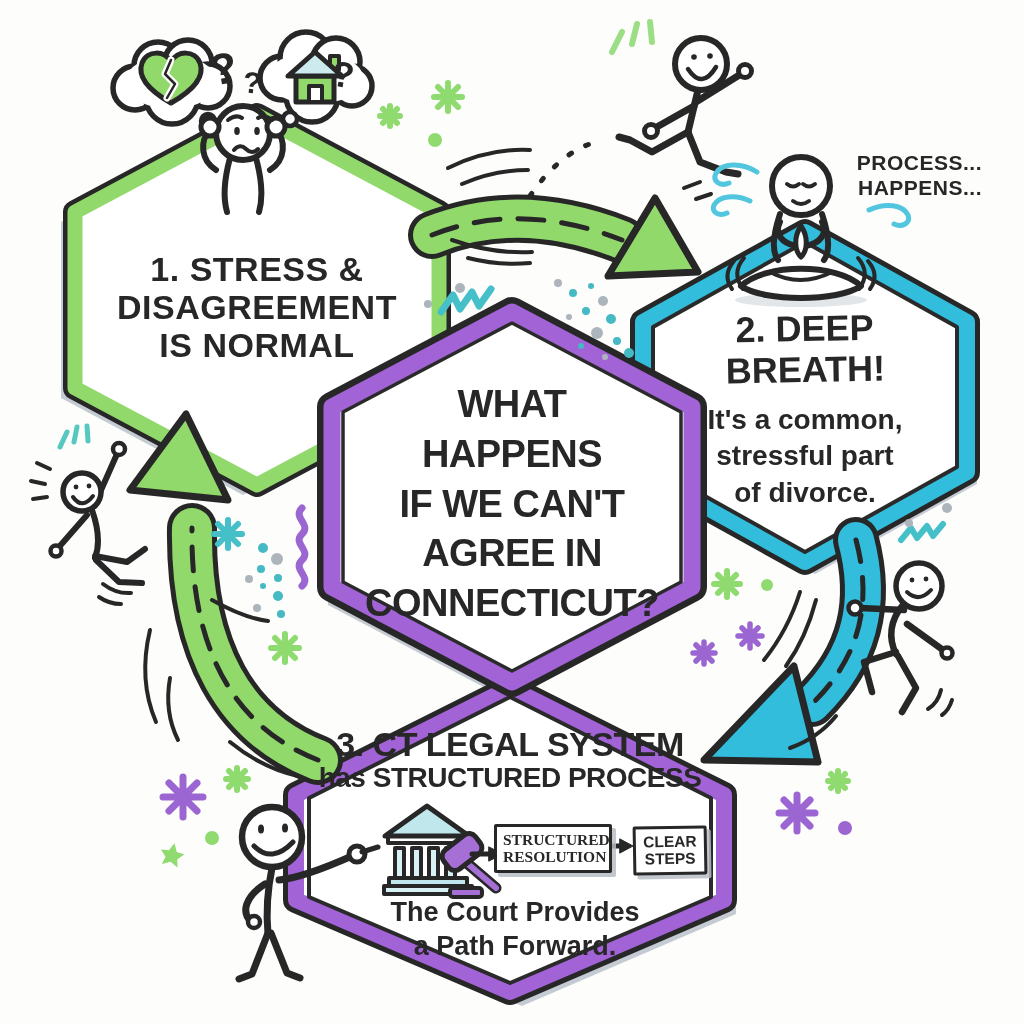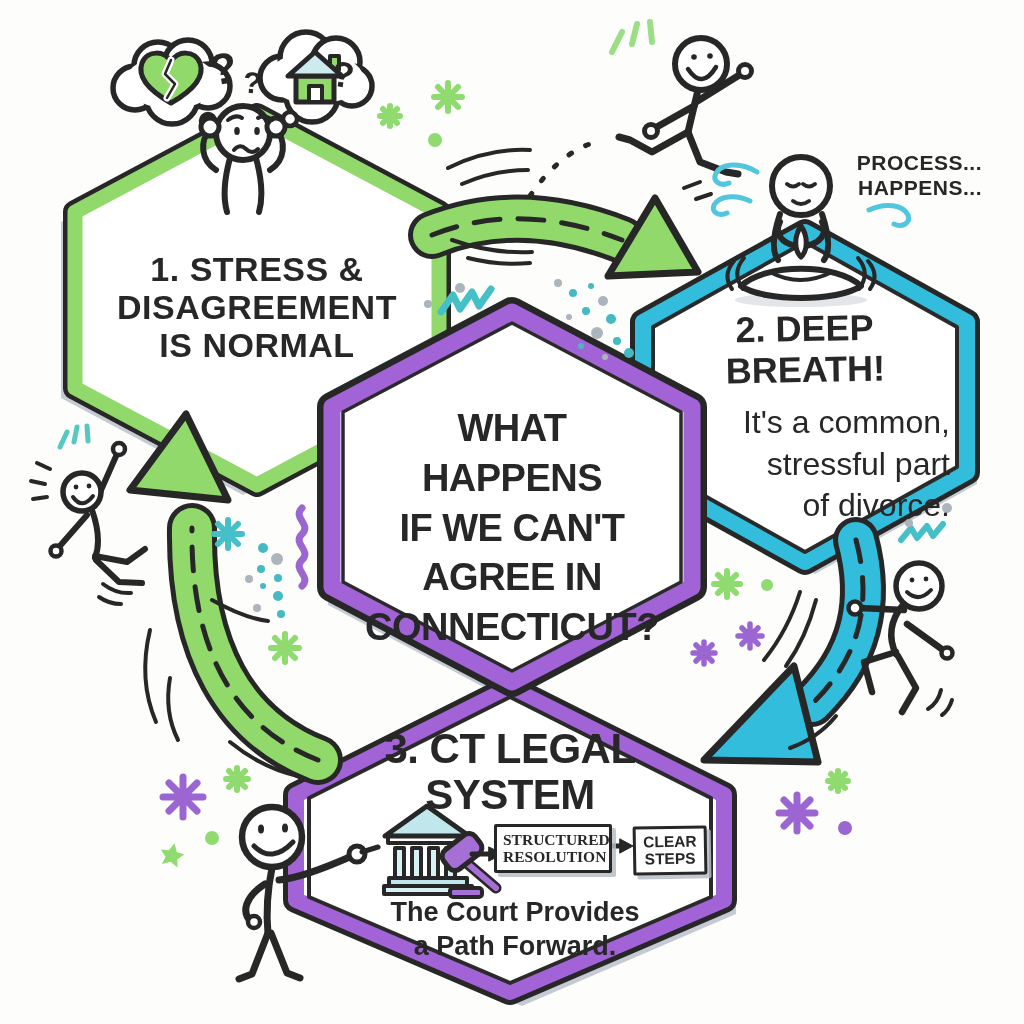--- a/index.html
+++ b/index.html
@@ -4,23 +4,23 @@
 <style>
   html,body{margin:0;padding:0;background:#f6f6f4;}
   .canvas{position:relative;width:1024px;height:1024px;background:#fdfdfc;overflow:hidden;
           font-family:"Liberation Sans",sans-serif;}
   .scene{position:absolute;left:0;top:0;width:1024px;height:1024px;}
   .txt{position:absolute;white-space:pre-line;color:#272727;text-align:center;
        font-family:"Liberation Sans",sans-serif;font-weight:800;line-height:1.1;}
   .t-hex1{left:87px;top:214px;width:340px;font-size:34px;line-height:1.12;letter-spacing:.5px;margin-top:36px;}
   .t-hex1-sub{left:97px;top:348px;width:320px;font-size:25px;font-weight:700;line-height:1.2;}
   .t-hex2{left:655px;top:308px;width:300px;font-size:36px;line-height:1.15;transform:rotate(-1deg);}
-  .t-hex2-sub{left:660px;top:402px;width:290px;font-size:32px;font-weight:400;line-height:1.3;text-align:right;}
-  .t-center{left:347px;top:380px;width:330px;font-size:38px;line-height:1.31;letter-spacing:-.5px;margin-top:24px;}
-  .t-hex3{left:300px;top:726px;width:420px;font-size:42px;letter-spacing:-.5px;}
+  .t-hex2-sub{left:660px;top:402px;width:290px;font-size:28px;font-weight:700;line-height:1.3;}
+  .t-center{left:347px;top:380px;width:330px;font-size:38px;line-height:1.31;letter-spacing:-.5px;}
+  .t-hex3{left:300px;top:726px;width:420px;font-size:34px;letter-spacing:-.5px;}
   .t-hex3-sub{left:280px;top:763px;width:460px;font-size:28px;letter-spacing:-.5px;}
   .t-caption{left:365px;top:896px;width:300px;font-size:27px;font-weight:700;line-height:1.25;text-align:center;}
   .t-breath{right:42px;top:150px;width:180px;font-size:21px;text-align:right;line-height:1.2;letter-spacing:.5px;}
   .flowbox{position:absolute;background:#fff;border:3.5px solid #272727;border-radius:2px;
            box-shadow:4px 4px 0 rgba(183,189,198,.85);color:#272727;font-weight:800;
            font-size:15.5px;line-height:1.12;text-align:center;white-space:pre-line;
            padding:4px 6px;font-family:"Liberation Sans",sans-serif;}
   .box1{left:494px;top:824px;width:100px;font-family:Liberation Serif, serif;}
   .box2{left:633px;top:826px;width:56px;transform:rotate(-1deg);}
   .qmark{position:absolute;color:#272727;font-weight:800;}
@@ -325,20 +325,21 @@
 of divorce.</div>
 <div class="txt t-breath"><span>PROCESS...</span><br><span>HAPPENS...</span></div>
 
 <div class="txt t-center">WHAT
 HAPPENS
 IF WE CAN'T
 AGREE IN
 CONNECTICUT?</div>
 
 <div class="txt t-hex3">3. CT LEGAL SYSTEM</div>
+<div class="txt t-hex3-sub">has STRUCTURED PROCESS</div>
 <div class="flowbox box1">STRUCTURED
 RESOLUTION</div>
 <div class="flowbox box2">CLEAR
 STEPS</div>
 <div class="txt t-caption">The Court Provides
 a Path Forward.</div>
 
 <div class="qmark q1">?</div>
 <div class="qmark q2">?</div>
 <div class="qmark q3">?</div>

